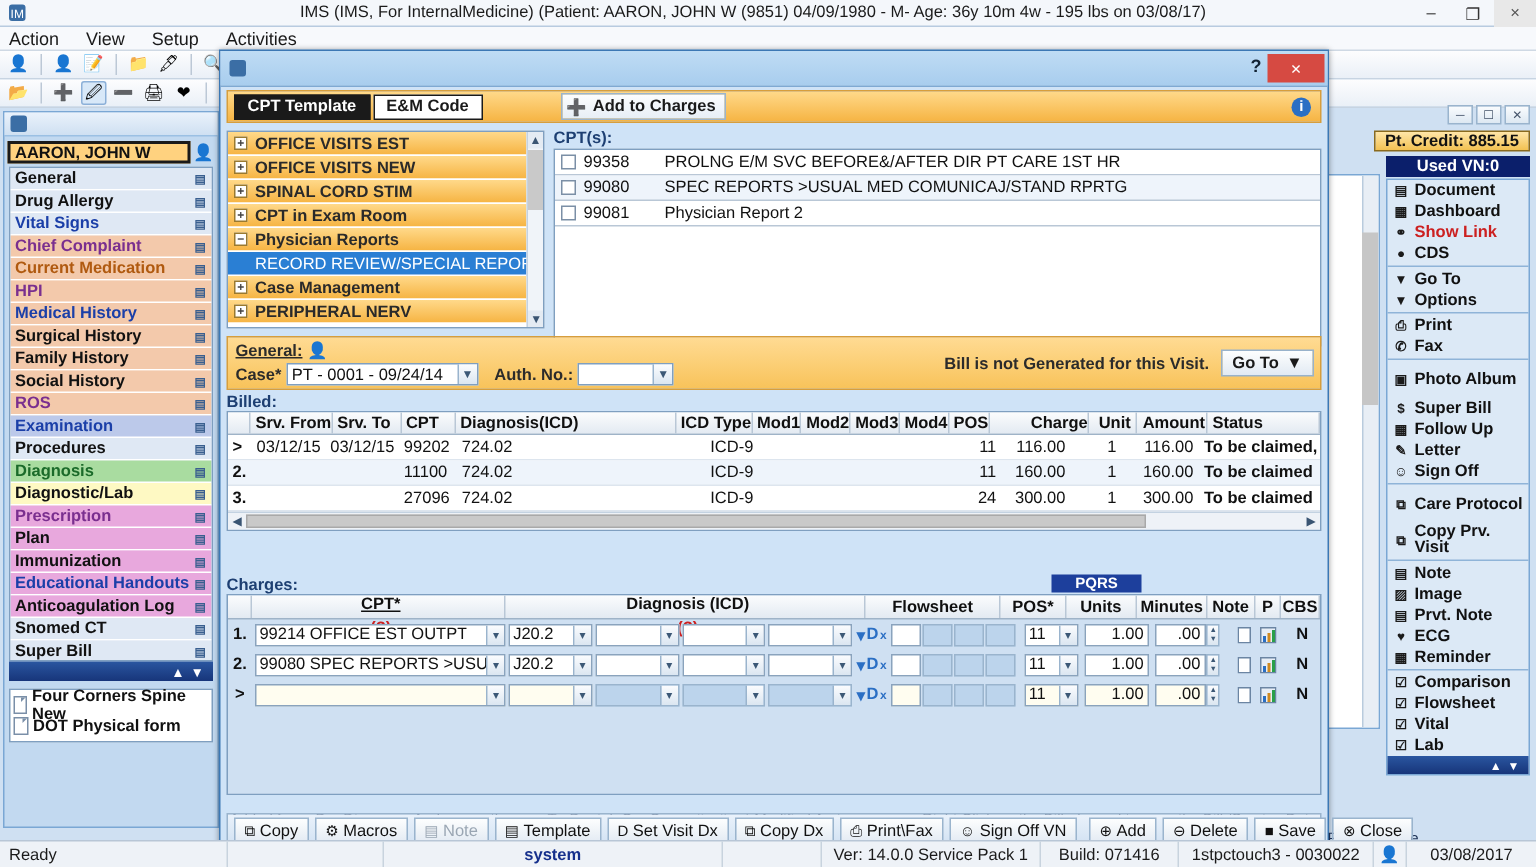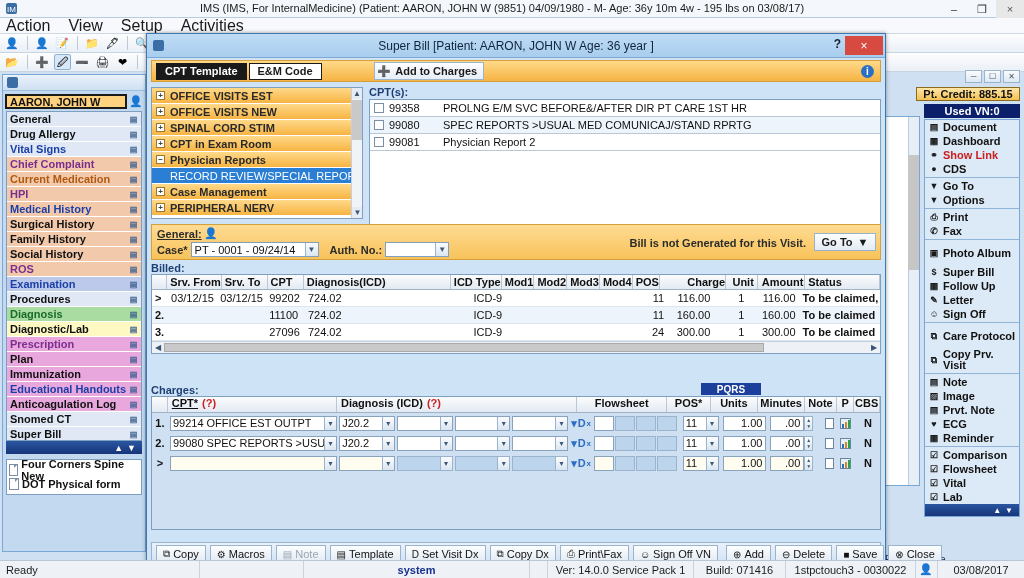--- a/index.html
+++ b/index.html
@@ -37,21 +37,21 @@
   
   .mainwin {
     position:absolute; left:0; top:18px; width:1024px; height:542px;
     background:#cfe0f2;
   }
   .menubar {
     position:absolute; left:0; top:0; width:1024px; height:16px;
     background:#f7f9fc; display:flex; align-items:center; padding-left:6px; gap:18px;
     border-bottom:1px solid #cfd9e4;
   }
-  .menubar span { font-size:16px; color:#1a1a1a; }
+  .menubar span { font-size:12px; color:#1a1a1a; }
   .toolbar1, .toolbar2 {
     position:absolute; left:0; width:1024px; height:19px;
     background:linear-gradient(#fdfdfe,#eaf0f7);
     border-bottom:1px solid #c7d4e2;
     display:flex; align-items:center; padding-left:4px; gap:3px;
   }
   .toolbar1 { top:16px; }
   .toolbar2 { top:35px; }
   .tb-ico {
     width:17px; height:16px; border-radius:2px;
@@ -250,21 +250,21 @@
 
   
   .charges-wrap { position:absolute; left:4px; top:326px; right:4px; }
   .pqrs {
     position:absolute; right:120px; top:-1px; width:60px; height:12px;
     background:#1d3f9c; color:#fff; font-weight:bold; font-size:10px;
     display:flex; align-items:center; justify-content:center;
   }
   .ch-grid { background:#cfe0f2; border:1px solid #7f9fc0; }
   .ch-hdr { height:16px; display:flex; background:linear-gradient(#fbfcfd,#e3eaf2); border-bottom:1px solid #9fb3c7;}
-  .ch-h { font-weight:bold; font-size:11px; color:#101010; display:flex; align-items:flex-start; justify-content:center; border-right:1px solid #b9c7d6; white-space:nowrap;}
+  .ch-h { font-weight:bold; font-size:11px; color:#101010; display:flex; align-items:center; justify-content:center; border-right:1px solid #b9c7d6; white-space:nowrap;flex-direction:column;}
   .ch-row { height:20px; display:flex; align-items:center; }
   .ch-num { width:16px; font-weight:bold; font-size:11px; text-align:center; color:#111; }
   .fld {
     height:15px; background:#fff; border:1px solid #8aa3bd; display:flex; align-items:center;
     font-size:11px; color:#111; padding-left:2px; overflow:hidden; white-space:nowrap;
   }
   .fld.empty { background:#fffdf0; }
   .fld.disabled { background:#bcd4ec; border-color:#9ab4cd; }
   .fld .dd {
     width:12px; height:13px; margin-left:auto; background:linear-gradient(#fbfcfe,#dbe6f1);
@@ -606,21 +606,20 @@
         </div>
     </div>
 
     <div class="dialog">
       <div class="dlg-title">
         <div class="dico">
           <svg width="15" height="15" viewBox="0 0 15 15">
               <rect x="2" y="2" width="11" height="11" rx="2" fill="#3b6ea5"></rect>
             </svg>
         </div>
-        <div class="t">Super Bill  [Patient: AARON, JOHN W  Age: 36 year ]</div>
         <div class="dlg-help">?</div>
         <div class="dlg-close">×</div>
       </div>
 
       <div class="dlg-body">
 
         <div class="ribbon">
           <div class="tabbtn active">CPT Template</div>
           <div class="tabbtn inactive">E&amp;M Code</div>
           <div class="addcharges">
@@ -1083,21 +1082,21 @@
               <span style="font-size: 10px;">⊗</span>
               <span>Close</span>
             </div>
           </div>
 
       </div>
     </div>
   </div>
 
   <div class="statusbar">
-    <div class="sb-cell" style="width:200px;">Ready</div>
+    <div class="sb-cell" style="width:152px;">Ready</div>
     <div class="sb-cell" style="width:104px;"></div>
     <div class="sb-cell b" style="width:226px;">system</div>
     <div class="sb-cell" style="flex:1;"></div>
     <div class="sb-cell" style="width:146px; justify-content:center;">Ver: 14.0.0 Service Pack 1</div>
     <div class="sb-cell" style="width:92px; justify-content:center;">Build: 071416</div>
     <div class="sb-cell" style="width:130px; justify-content:center;">1stpctouch3 - 0030022</div>
     <div class="sb-cell" style="width:22px; justify-content:center;">👤</div>
     <div class="sb-cell" style="width:86px; justify-content:center; border-right:none;">03/08/2017</div>
   </div>
 

